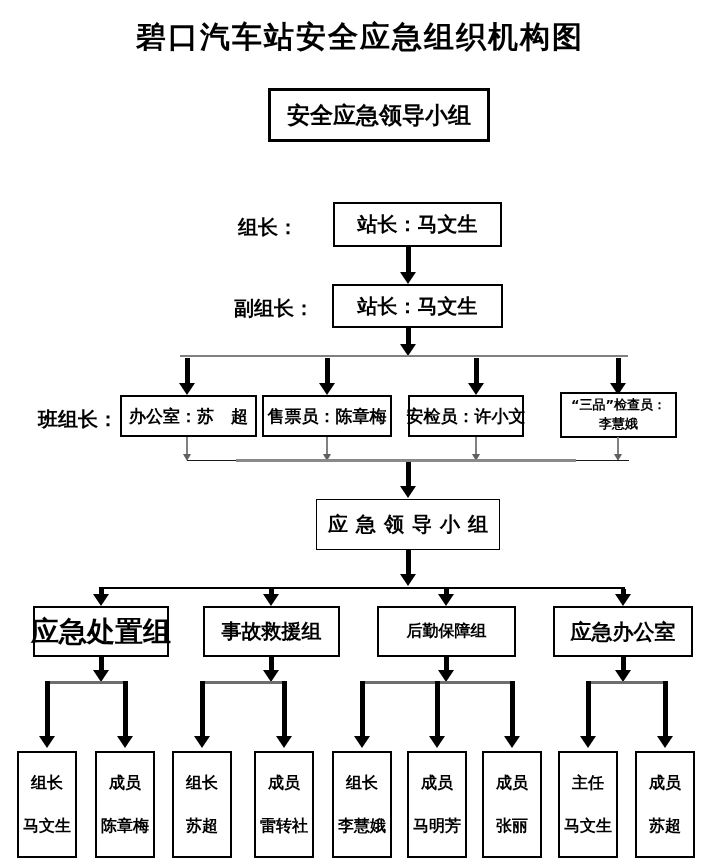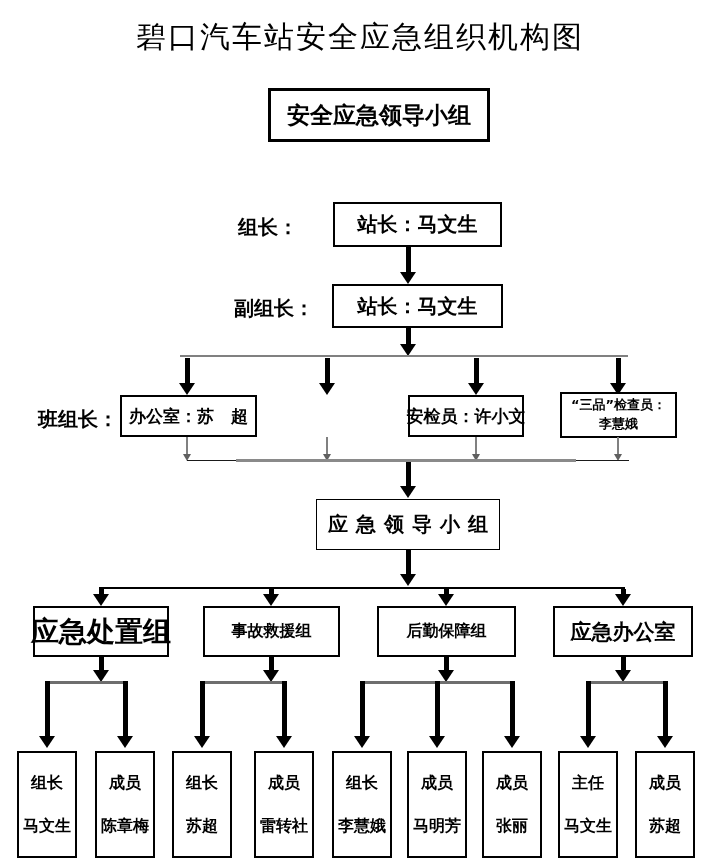--- a/index.html
+++ b/index.html
@@ -1,19 +1,19 @@
 <!DOCTYPE html>
 <html><head>
 <meta charset="utf-8">
 <style>
   html,body{margin:0;padding:0;background:#fff}
   .stage{position:relative;width:720px;height:868px;background:#ffffff;overflow:hidden;
          font-family:"DejaVu Sans","Liberation Sans",sans-serif;color:#000}
   .title{position:absolute;top:17px;left:0;width:100%;box-sizing:border-box;
-         text-align:center;font-weight:normal;font-size:30px;letter-spacing:2px}
+         text-align:center;font-weight:bold;font-size:30px;letter-spacing:2px}
   .b{position:absolute;border:2px solid #000;background:#fff;box-sizing:border-box;
      display:flex;align-items:center;justify-content:center;font-weight:bold;text-align:center;
      white-space:nowrap}
   .col{flex-direction:column;white-space:normal}
   .lbl{position:absolute;font-weight:bold;font-size:20px}
   .hl{position:absolute}
   
   .av{position:absolute;width:16px}
   .av .sh{position:absolute;left:50%;top:0;bottom:10px;width:5px;margin-left:-2.5px;background:#000}
   .av .hd{position:absolute;left:50%;bottom:0;width:0;height:0;margin-left:-8px;
@@ -59,20 +59,21 @@
       <i class="sh"></i>
       <i class="hd"></i>
     </div>
   <div class="av" style="left:610px;top:358px;height:37px">
       <i class="sh"></i>
       <i class="hd"></i>
     </div>
 
   <div class="lbl" style="left:38px;top:406px">班组长：</div>
   <div class="b" style="left:120px;top:395px;width:137px;height:42px;font-size:17px">办公室：苏　超</div>
+  <div class="b" style="left:262px;top:395px;width:130px;height:42px;font-size:17px">售票员：陈章梅</div>
   <div class="b" style="left:408px;top:395px;width:116px;height:42px;font-size:17px">安检员：许小文</div>
   <div class="b col" style="left:560px;top:392px;width:117px;height:46px;font-size:13px;line-height:1.45">
     <span>“三品”检查员：</span>
     <span>李慧娥</span>
   </div>
 
   <div class="av thin" style="left:179px;top:437px;height:24px">
       <i class="sh"></i>
       <i class="hd"></i>
     </div>
@@ -114,21 +115,21 @@
   <div class="av" style="left:438px;top:589px;height:17px">
       <i class="sh"></i>
       <i class="hd"></i>
     </div>
   <div class="av" style="left:615px;top:589px;height:17px">
       <i class="sh"></i>
       <i class="hd"></i>
     </div>
 
   <div class="b" style="left:33px;top:606px;width:136px;height:51px;font-size:28px">应急处置组</div>
-  <div class="b" style="left:203px;top:606px;width:137px;height:51px;font-size:16px">事故救援组</div>
+  <div class="b" style="left:203px;top:606px;width:137px;height:51px;font-size:20px">事故救援组</div>
   <div class="b" style="left:377px;top:606px;width:139px;height:51px;font-size:16px">后勤保障组</div>
   <div class="b" style="left:553px;top:606px;width:140px;height:51px;font-size:21px">应急办公室</div>
 
   <div class="av" style="left:93px;top:657px;height:25px">
       <i class="sh"></i>
       <i class="hd"></i>
     </div>
   <div class="av" style="left:263px;top:657px;height:25px">
       <i class="sh"></i>
       <i class="hd"></i>

